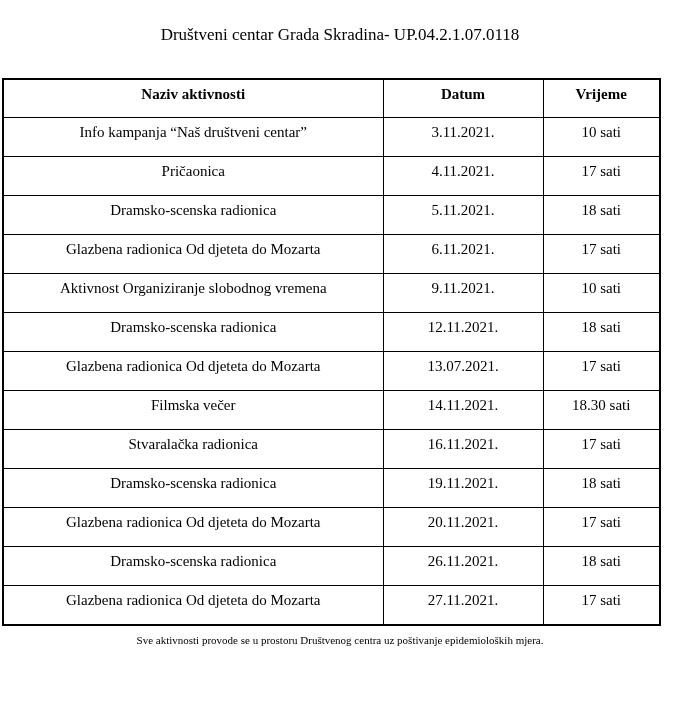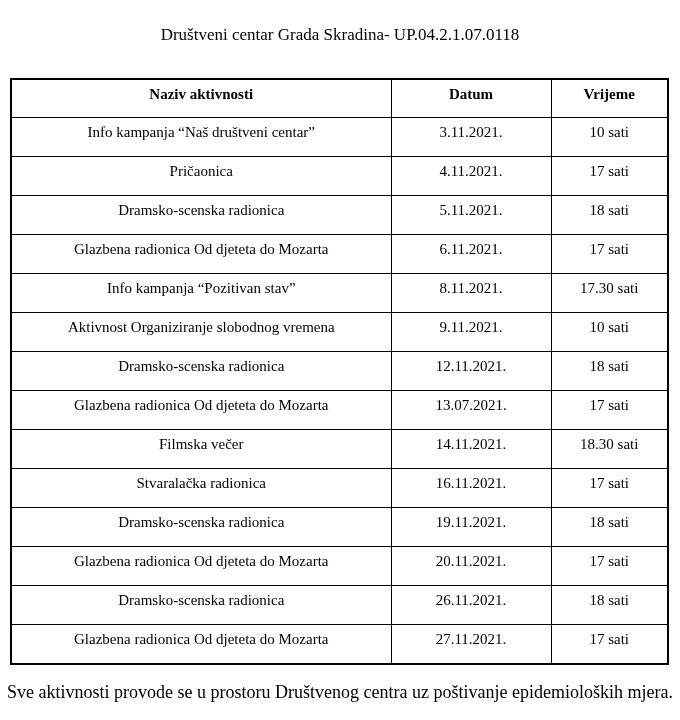--- a/index.html
+++ b/index.html
@@ -18,21 +18,21 @@
   .doc-title {
     margin-top: 20px;
     text-align: center;
     font-weight: normal;
     font-size: 17px;
     line-height: 30px;
   }
   table.schedule {
     border-collapse: collapse;
     table-layout: fixed;
-    margin-left: 10px;
+    margin-left: 2px;
     margin-top: 28px;
     width: 657px;
     border: 2px solid #000000;
   }
   table.schedule th,
   table.schedule td {
     border: 1.5px solid #000000;
     text-align: center;
     vertical-align: top;
     padding: 5px 4px 0 4px;
@@ -44,23 +44,23 @@
     font-weight: bold;
     height: 32px;
   }
   table.schedule td {
     height: 33px;
   }
   col.c-activity { width: 380px; }
   col.c-date     { width: 160px; }
   col.c-time     { width: 117px; }
   .doc-footer {
-    margin-top: 17px;
+    margin-top: 8px;
     text-align: center;
-    font-size: 18px;
+    font-size: 11px;
   }
 </style>
 </head>
 <body>
 
 <div class="doc-title">
   <div>Društveni centar Grada Skradina- UP.04.2.1.07.0118</div>
 </div>
 
 <table class="schedule">
@@ -89,25 +89,20 @@
     </tr>
     <tr>
       <td>Dramsko-scenska radionica</td>
       <td>5.11.2021.</td>
       <td>18 sati</td>
     </tr>
     <tr>
       <td>Glazbena radionica Od djeteta do Mozarta</td>
       <td>6.11.2021.</td>
       <td>17 sati</td>
-    </tr>
-    <tr>
-      <td>Info kampanja “Pozitivan stav”</td>
-      <td>8.11.2021.</td>
-      <td>17.30 sati</td>
     </tr>
     <tr>
       <td>Aktivnost Organiziranje slobodnog vremena</td>
       <td>9.11.2021.</td>
       <td>10 sati</td>
     </tr>
     <tr>
       <td>Dramsko-scenska radionica</td>
       <td>12.11.2021.</td>
       <td>18 sati</td>

